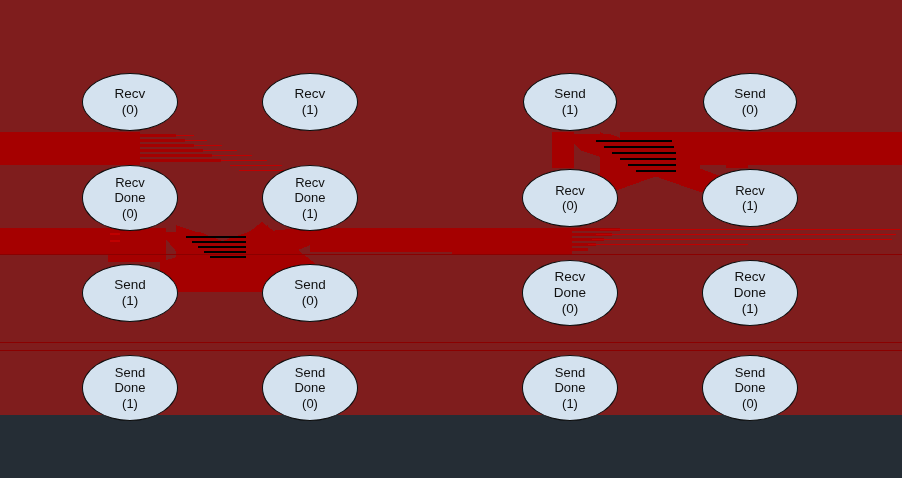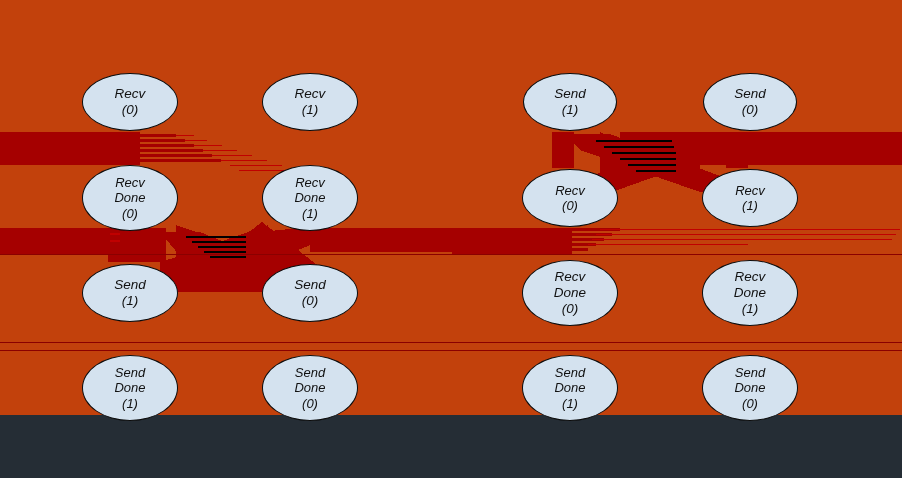--- a/index.html
+++ b/index.html
@@ -21,21 +21,21 @@
     font-family:"Liberation Sans",sans-serif;
     white-space:pre-line;
     z-index:5;
   }
   .node.r2,.node.r4{font-size:13px;}
   .node-label{display:block;}
 </style>
 </head>
 <body>
 
-<div id="stage" style="background: #c2410c; font-style: italic;">
+<div id="stage" style="background: #7f1d1d;">
 
   <svg id="graph-canvas" viewBox="0 0 902 478" xmlns="http://www.w3.org/2000/svg">
     <defs>
       <clipPath id="clipAll">
           <rect x="0" y="0" width="902" height="478"></rect>
         </clipPath>
     </defs>
     <g clip-path="url(#clipAll)" shape-rendering="crispEdges">
 
       <rect x="-10" y="132" width="150" height="33" fill="#a50000"></rect>

